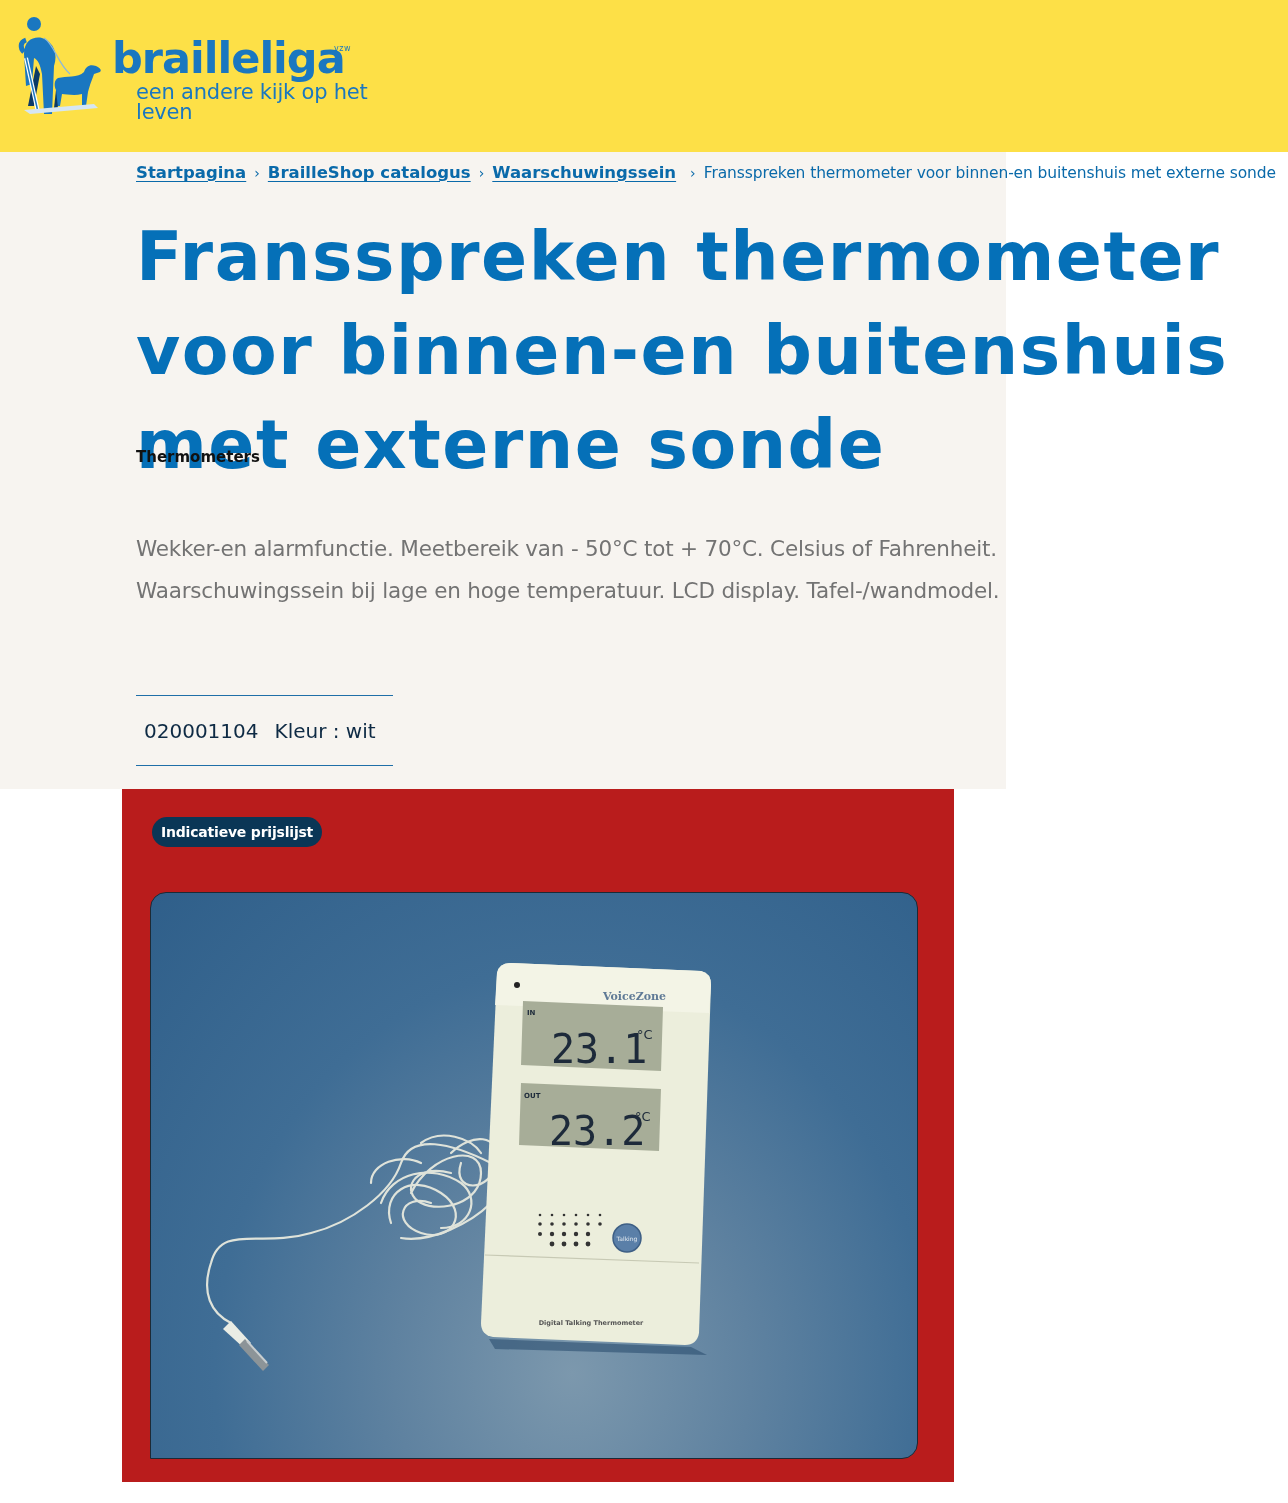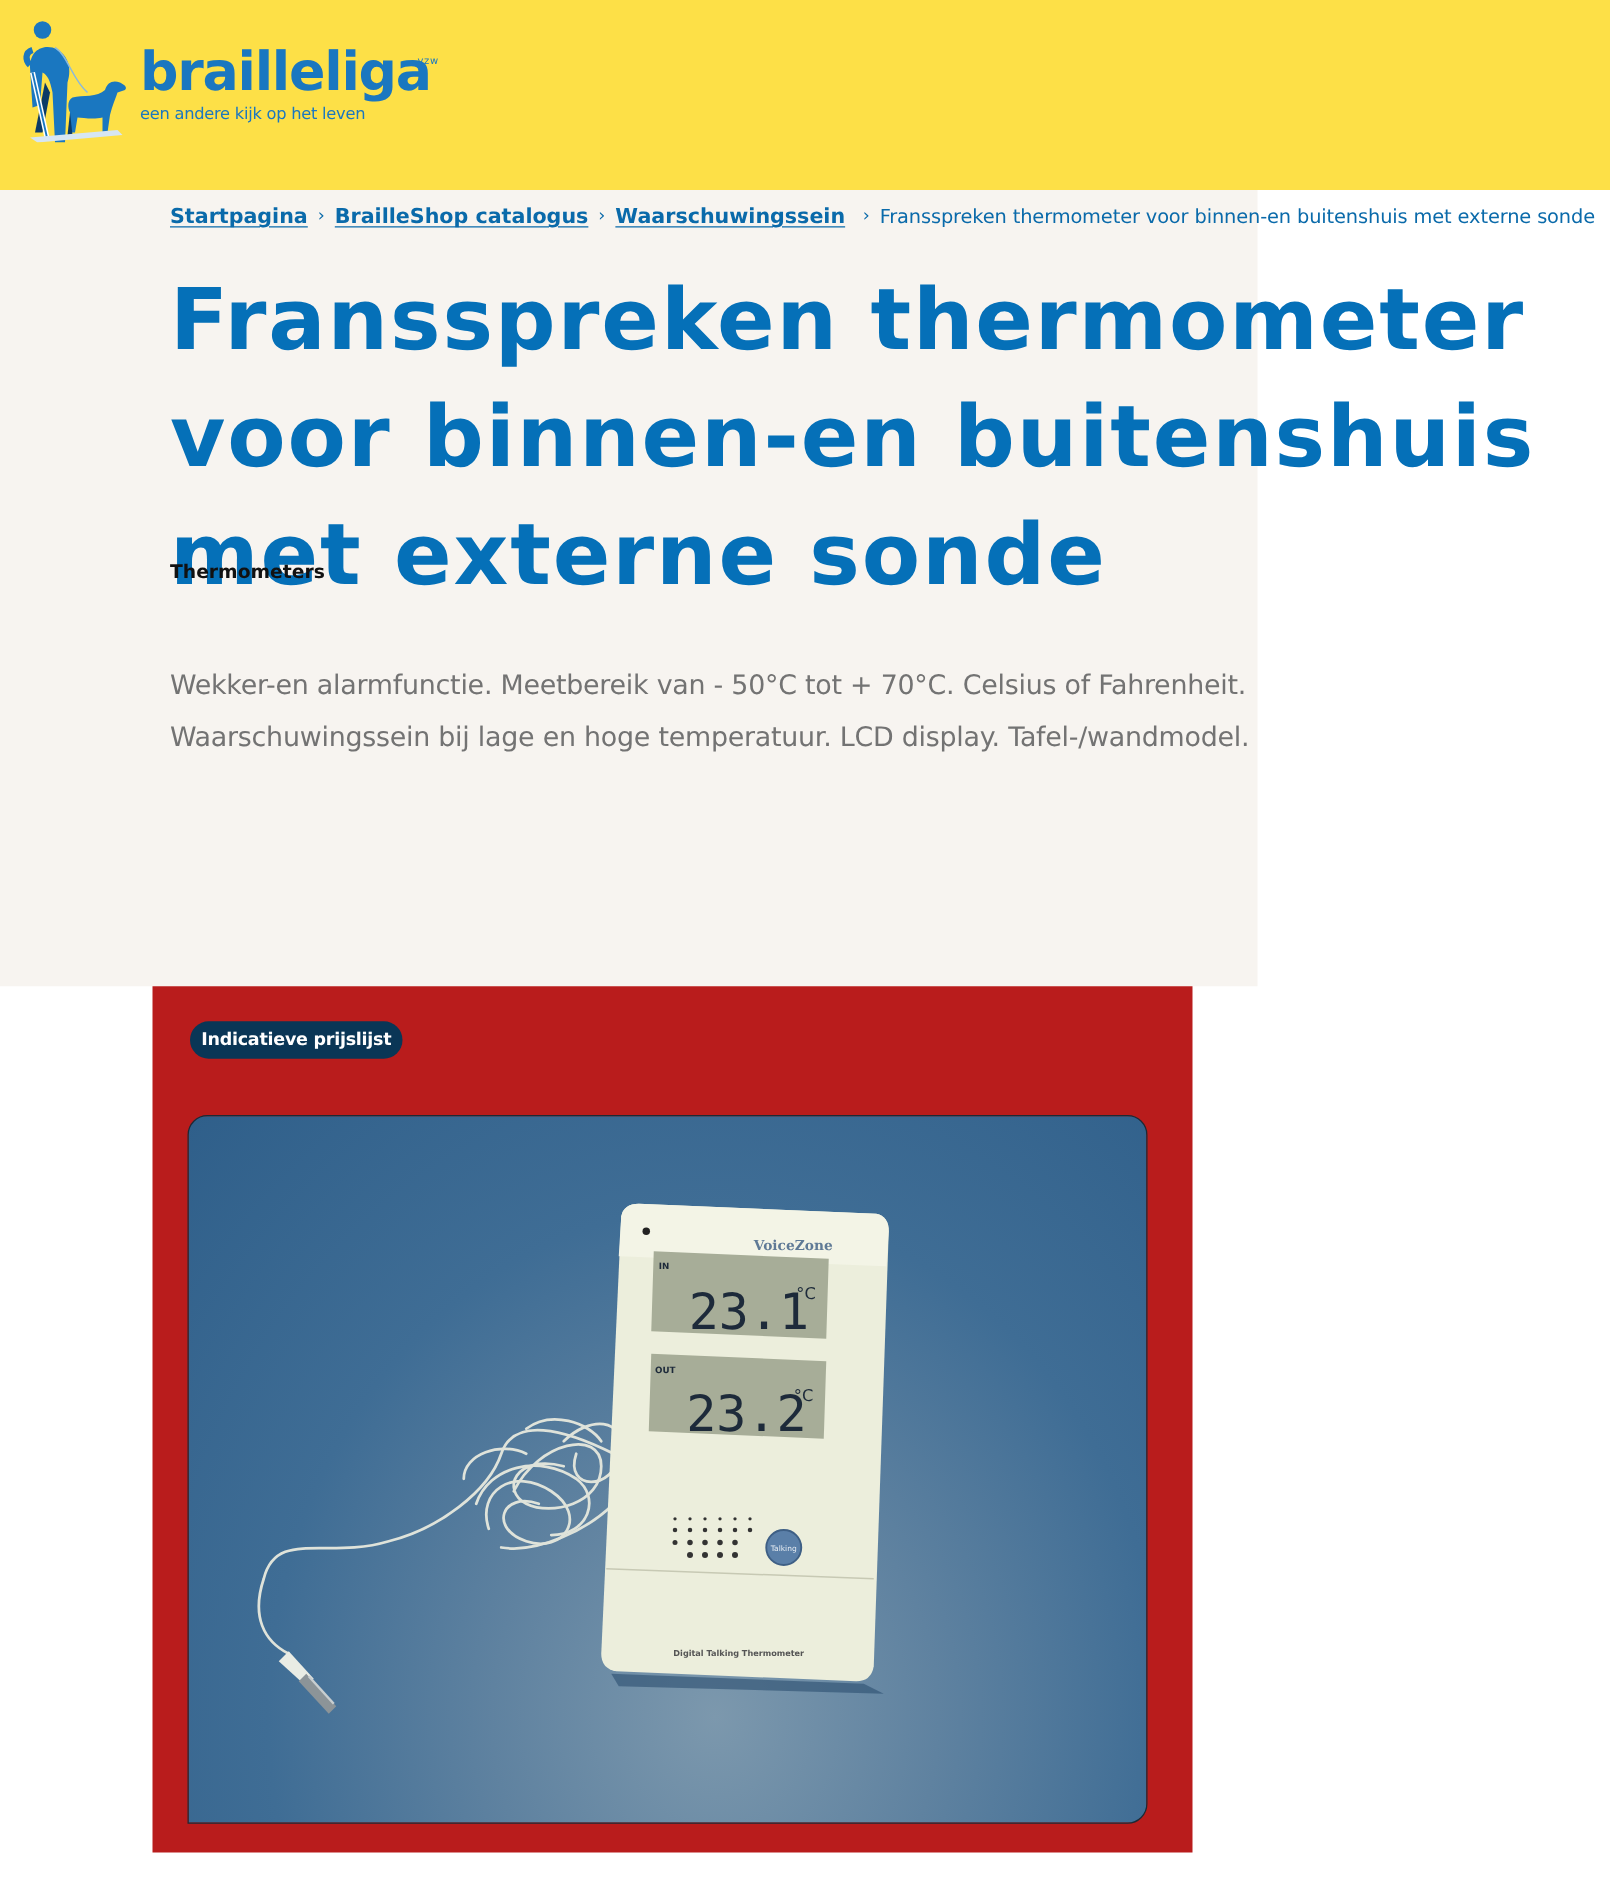--- a/index.html
+++ b/index.html
@@ -6,21 +6,21 @@
     html, body { width: 1288px; height: 1503px; background: #ffffff; overflow: hidden; }
     body { font-family: "DejaVu Sans", sans-serif; color: #111; position: relative; }
 
     
     .site-header { position: absolute; left: 0; top: 0; width: 1288px; height: 152px; background: #fde047; }
     .logo { position: absolute; left: 14px; top: 14px; display: flex; align-items: flex-start; text-decoration: none; }
     .logo-mark { width: 90px; height: 100px; }
     .logo-text { position: absolute; left: 98px; top: 20px; width: 260px; }
     .logo-name { font-family: "DejaVu Sans", sans-serif; font-weight: bold; color: #1a77c0; font-size: 43px; letter-spacing: -1px; line-height: 48px; display: inline-block; }
     .logo-vzw { position: absolute; left: 222px; top: 10px; font-size: 8px; color: #1a77c0; letter-spacing: 0.5px; }
-    .logo-tagline { font-size: 13px; color: #1a77c0; line-height: 20px; margin-top: 0px; letter-spacing: -0.2px; }
+    .logo-tagline { font-size: 21px; color: #1a77c0; line-height: 20px; margin-top: 0px; letter-spacing: -0.2px; margin-left: 24px; }
 
     
     .hero { position: absolute; left: 0; top: 152px; width: 1006px; height: 637px; background: #f7f4f0; }
     .breadcrumb { position: absolute; left: 136px; top: 10px; display: flex; align-items: center; white-space: nowrap; font-size: 16px; line-height: 22px; }
     .breadcrumb a { color: #0a6aaa; font-weight: bold; text-decoration: underline; text-underline-offset: 3px; font-size: 16.5px; }
     .breadcrumb .sep { color: #0a6aaa; margin: 0 8px; font-size: 14px; }
     .breadcrumb .sep.gap { margin-left: 14px; }
     .breadcrumb .current { color: #0a6aaa; font-size: 15.5px; letter-spacing: -0.1px; }
 
     .page-title { position: absolute; left: 136px; top: 58px; width: 1120px; color: #0570b8; font-family: "DejaVu Sans", sans-serif; font-weight: bold; font-size: 68px; line-height: 94px; letter-spacing: 1.5px; }
@@ -71,20 +71,24 @@
     <span class="sep">›</span>
     <a>Waarschuwingssein</a>
     <span class="sep gap">›</span>
     <span class="current">Fransspreken thermometer voor binnen-en buitenshuis met externe sonde</span>
   </nav>
 
   <h1 class="page-title">Fransspreken thermometer voor binnen-en buitenshuis met externe sonde</h1>
   <div class="subcategory">Thermometers</div>
   <p class="description">Wekker-en alarmfunctie. Meetbereik van - 50°C tot + 70°C. Celsius of Fahrenheit. Waarschuwingssein bij lage en hoge temperatuur. LCD display. Tafel-/wandmodel.</p>
 
+  <div class="meta-box">
+    <span class="code">020001104</span>
+    <span class="color">Kleur : wit</span>
+  </div>
 </section>
 
 <section class="card">
   <div class="chips">
     <button class="chip">Indicatieve prijslijst</button>
   </div>
 
   <div class="product-image">
     <svg width="768" height="567" viewBox="0 0 768 567">
 

